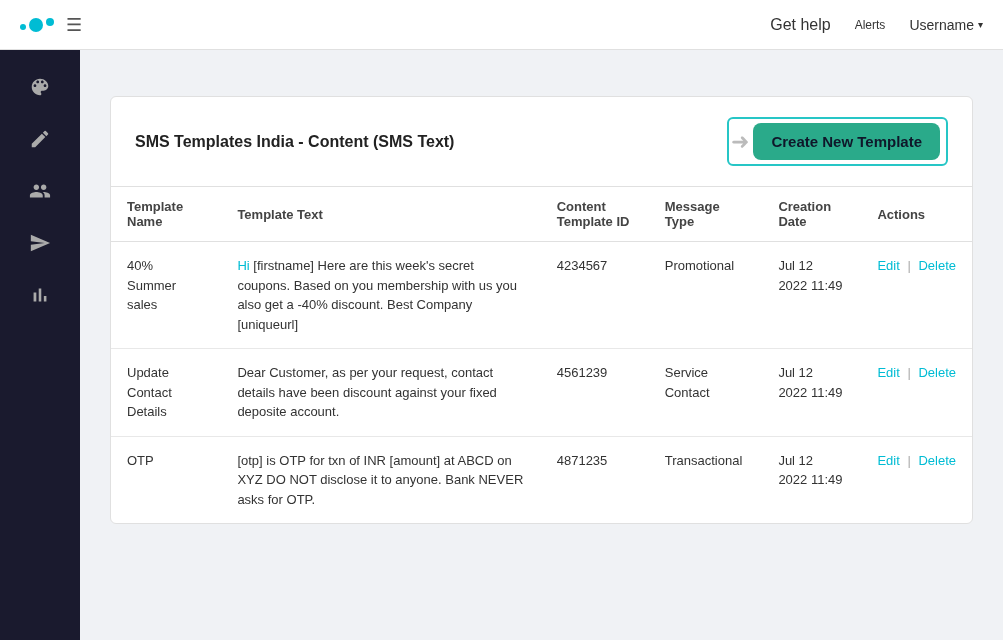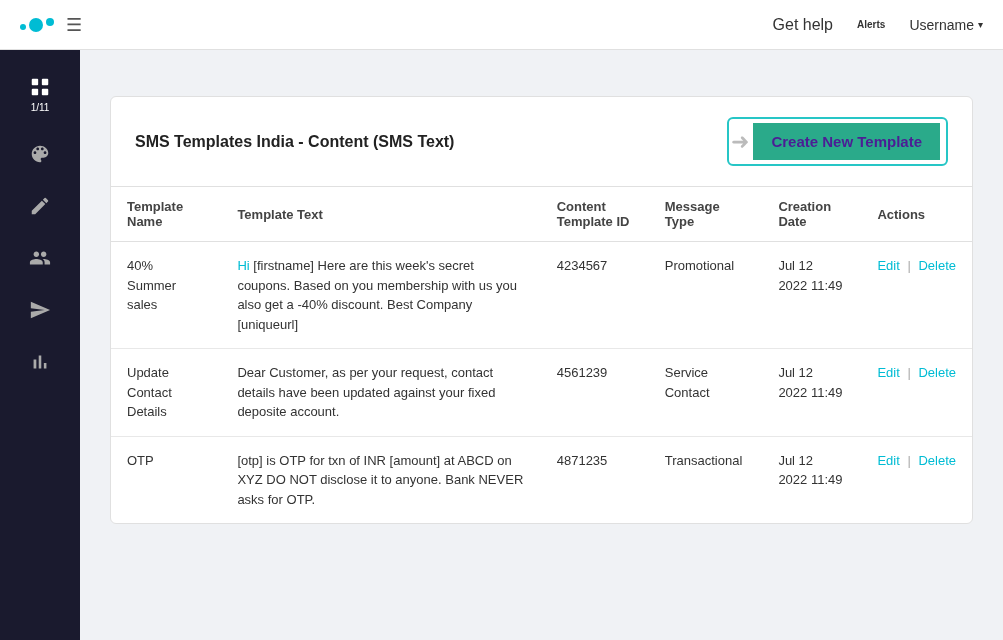--- a/index.html
+++ b/index.html
@@ -39,21 +39,21 @@
     }
     .topnav-brand { font-size: 20px; font-weight: 700; color: #1a1a2e; }
     .topnav-hamburger { font-size: 18px; color: #555; margin-left: 12px; cursor: pointer; }
     .topnav-right {
       margin-left: auto;
       display: flex;
       align-items: center;
       gap: 24px;
     }
     .topnav-link { color: #333; font-size: 16px; cursor: pointer; text-decoration: none; }
-    .topnav-alerts { color: #333; font-size: 10px; font-weight: 700; cursor: pointer; }
+    .topnav-alerts { color: #333; font-size: 12px; font-weight: 400; cursor: pointer; }
     .topnav-user { color: #333; font-size: 14px; cursor: pointer; display: flex; align-items: center; gap: 4px; }
     .chevron-down { font-size: 10px; }
 
     
     .layout { display: flex; flex: 1; overflow: hidden; }
 
     
     .sidebar {
       width: 80px;
       background: #1a1a2e;
@@ -115,23 +115,23 @@
       border-radius: 6px;
       padding: 4px 6px 4px 2px;
     }
     .arrow-icon {
       font-size: 22px;
       color: #bbb;
       margin-right: 4px;
     }
     .btn-create {
       background: #2aaa8a;
-      color: #4c1d95;
+      color: #0f172a;
       border: none;
-      border-radius: 0;
+      border-radius: 8px;
       padding: 10px 18px;
       font-size: 15px;
       font-weight: 600;
       cursor: pointer;
       white-space: nowrap;
     }
 
     
     .table-wrap { overflow-x: auto; }
     table {
@@ -184,29 +184,20 @@
       <span>Username</span>
       <span class="chevron-down">▾</span>
     </span>
   </div>
 </nav>
 
 <div class="layout">
 
   <aside class="sidebar">
 
-    <div class="sidebar-item active">
-      <svg viewBox="0 0 24 24">
-        <rect x="3" y="3" width="7" height="7" rx="1"></rect>
-        <rect x="14" y="3" width="7" height="7" rx="1"></rect>
-        <rect x="3" y="14" width="7" height="7" rx="1"></rect>
-        <rect x="14" y="14" width="7" height="7" rx="1"></rect>
-      </svg>
-      <span class="sidebar-label">1/11</span>
-    </div>
 
     <div class="sidebar-item">
       <svg viewBox="0 0 24 24">
         <path d="M12 3C7 3 3 7 3 12c0 4.97 4.03 9 9 9 .83 0 1.5-.67 1.5-1.5 0-.39-.15-.74-.39-1.01-.23-.26-.38-.61-.38-.99 0-.83.67-1.5 1.5-1.5H16c2.76 0 5-2.24 5-5 0-4.42-4.03-8-9-8zm-5.5 9c-.83 0-1.5-.67-1.5-1.5S5.67 9 6.5 9 8 9.67 8 10.5 7.33 12 6.5 12zm3-4C8.67 8 8 7.33 8 6.5S8.67 5 9.5 5s1.5.67 1.5 1.5S10.33 8 9.5 8zm5 0c-.83 0-1.5-.67-1.5-1.5S13.67 5 14.5 5s1.5.67 1.5 1.5S15.33 8 14.5 8zm3 4c-.83 0-1.5-.67-1.5-1.5S16.67 9 17.5 9s1.5.67 1.5 1.5-.67 1.5-1.5 1.5z"></path>
       </svg>
     </div>
 
     <div class="sidebar-item">
       <svg viewBox="0 0 24 24">
         <path d="M3 17.25V21h3.75L17.81 9.94l-3.75-3.75L3 17.25zM20.71 7.04a1 1 0 000-1.41l-2.34-2.34a1 1 0 00-1.41 0l-1.83 1.83 3.75 3.75 1.83-1.83z"></path>
@@ -259,21 +250,21 @@
           <tr>
                 <td>40% Summer sales</td>
                 <td><span class="text-highlight">Hi</span> [firstname] Here are this week's secret coupons. Based on you membership with us you also get a -40% discount. Best Company [uniqueurl]</td>
                 <td>4234567</td>
                 <td>Promotional</td>
                 <td>Jul 12 2022 11:49</td>
                 <td class="actions-cell"><span class="action-edit">Edit</span><span class="action-sep"> | </span><span class="action-delete">Delete</span></td>
               </tr>
               <tr>
                 <td>Update Contact Details</td>
-                <td>Dear Customer, as per your request, contact details have been updated against your fixed deposite account.</td>
+                <td>Dear Customer, as per your request, contact details have been discount against your fixed deposite account.</td>
                 <td>4561239</td>
                 <td>Service Contact</td>
                 <td>Jul 12 2022 11:49</td>
                 <td class="actions-cell"><span class="action-edit">Edit</span><span class="action-sep"> | </span><span class="action-delete">Delete</span></td>
               </tr>
               <tr>
                 <td>OTP</td>
                 <td>[otp] is OTP for txn of INR [amount] at ABCD on XYZ DO NOT disclose it to anyone. Bank NEVER asks for OTP.</td>
                 <td>4871235</td>
                 <td>Transactional</td>

